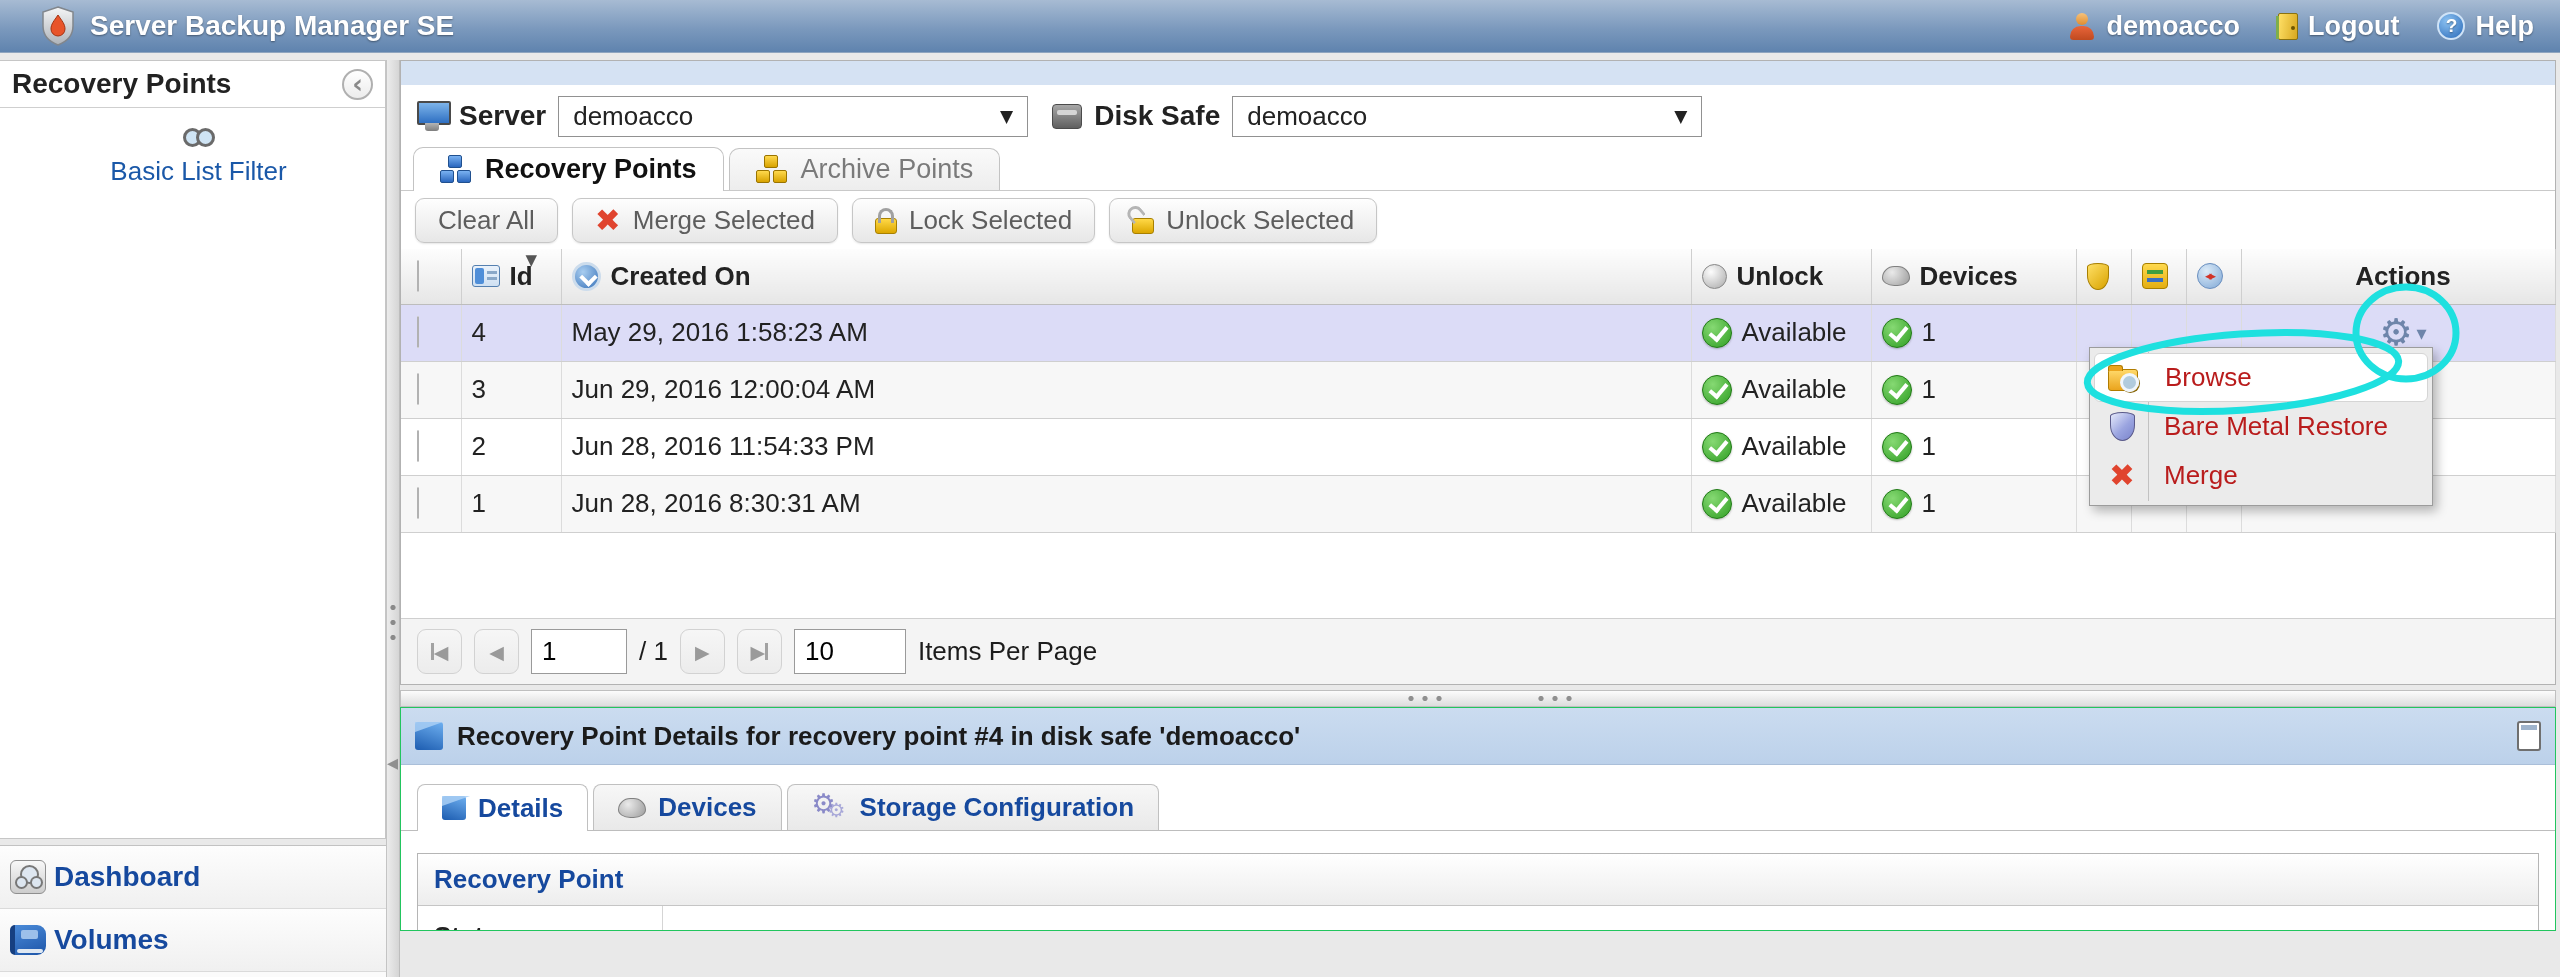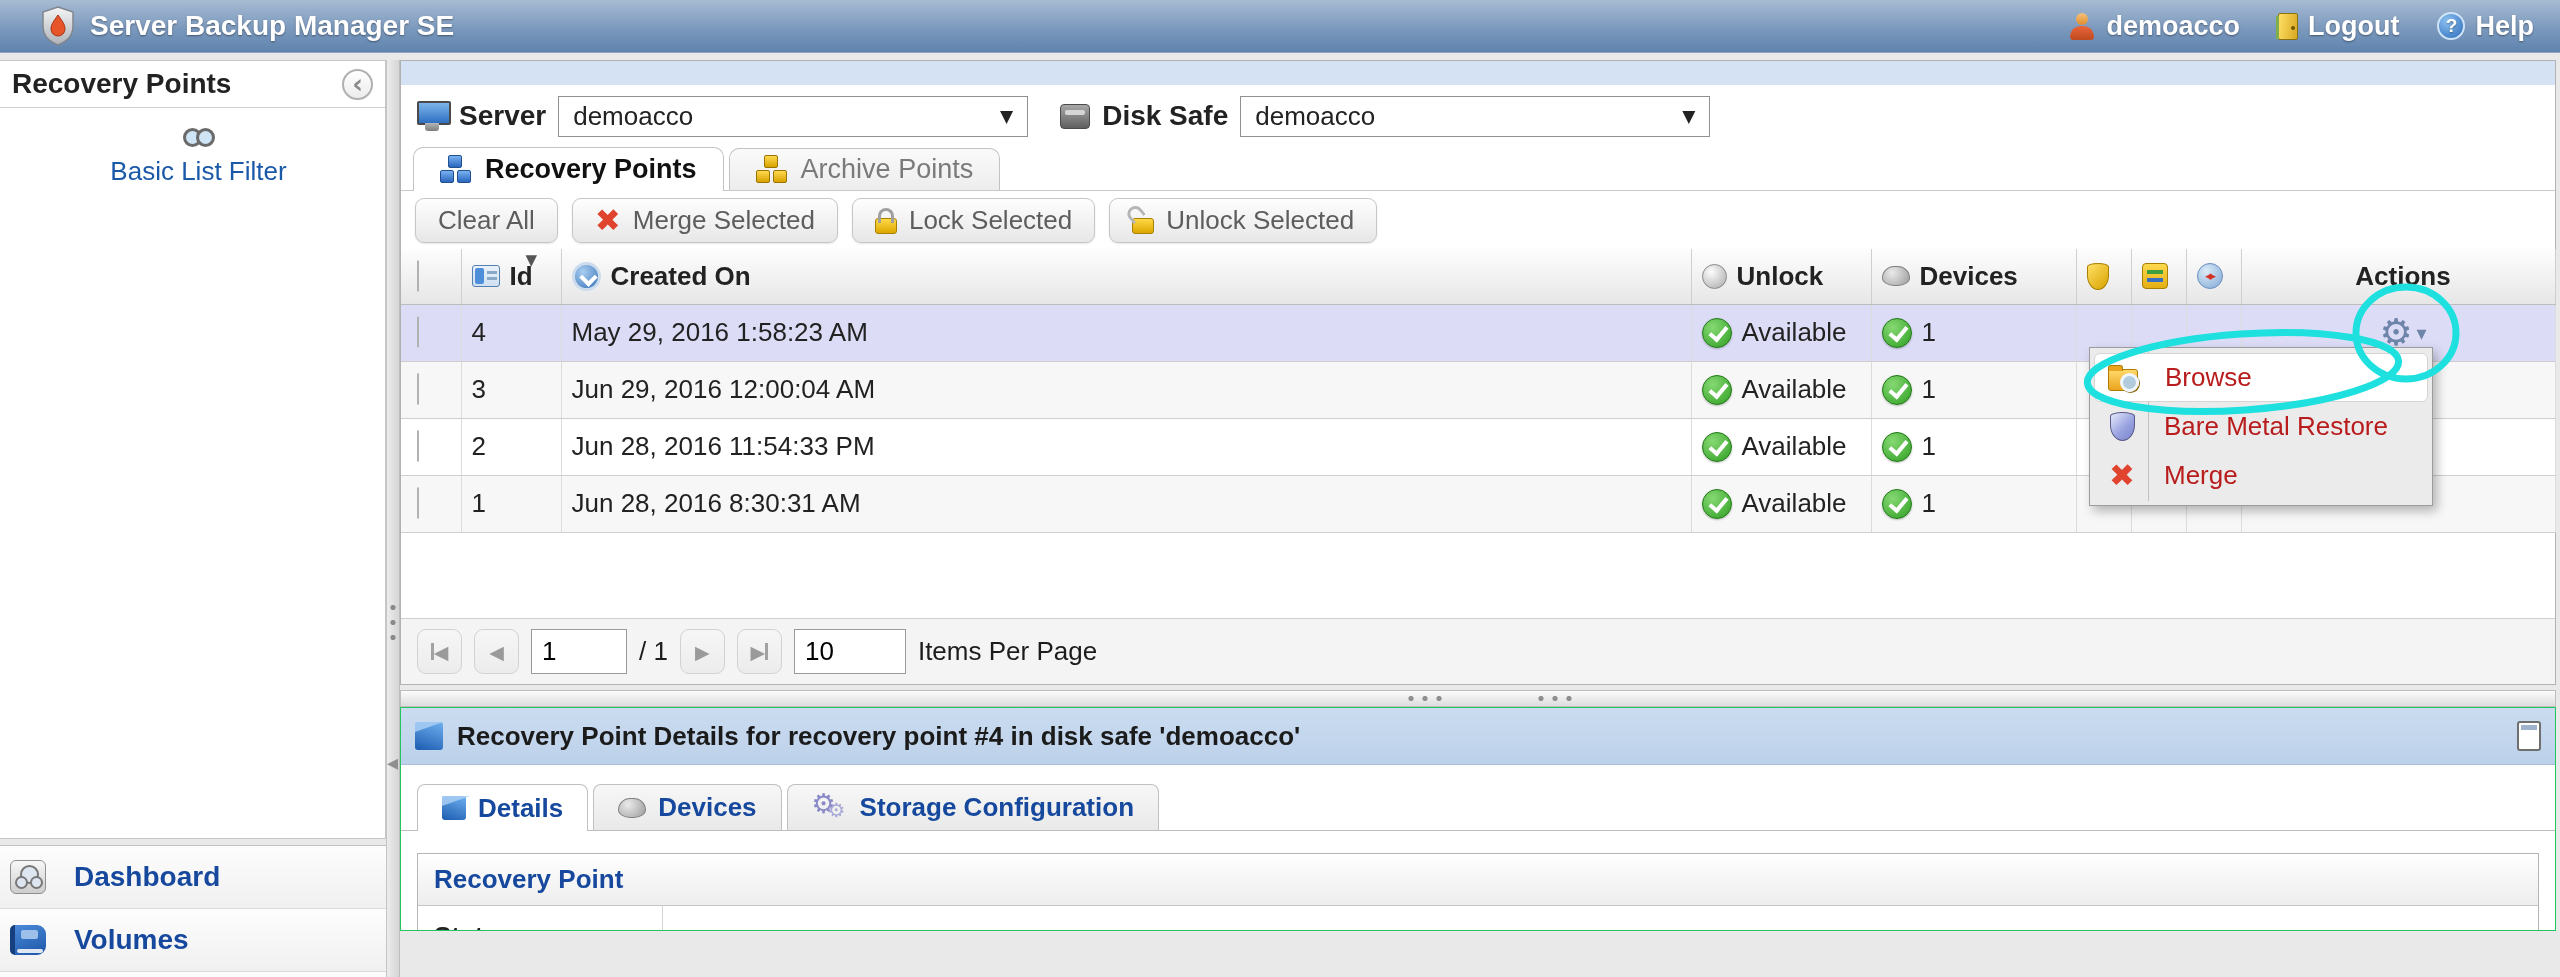--- a/index.html
+++ b/index.html
@@ -33,21 +33,21 @@
   .side-head { height:47px; display:flex; align-items:center; padding-left:12px;
     border-bottom:1px solid #cfcfcf; font-weight:bold; font-size:28px; background:#fff; }
   .collapse-btn { margin-left:auto; margin-right:12px; width:31px; height:31px;
     border:2px solid #b0b0b0; border-radius:50%; background:linear-gradient(#fff,#ececec);
     color:#8a8a8a; font-size:26px; line-height:26px; display:flex; align-items:center;
     justify-content:center; cursor:pointer; }
   .filter-row { margin-top:18px; padding-left:12px; display:flex; align-items:center; gap:10px;flex-direction:column; }
   .link { color:#1a58a8; cursor:pointer; }
   .sidebar-nav { position:absolute; left:0; top:845px; width:386px; height:132px;
     border-top:1px solid #c2c2c2; background:#fbfbfb; }
-  .nav-row { height:63px; display:flex; align-items:center; gap:28px; padding-left:10px;
+  .nav-row { height:63px; display:flex; align-items:center; gap:8px; padding-left:10px;
     background:linear-gradient(#fdfdfd,#f0f0f0); border-bottom:1px solid #dadada;
     color:#16499e; font-weight:bold; font-size:28px; cursor:pointer; }
 
   
   .vsplit { position:absolute; left:386px; top:60px; width:14px; height:917px;
     background:linear-gradient(90deg,#ececec,#d5d5d5);
     border-left:1px solid #c4c4c4; border-right:1px solid #bdbdbd; }
   .vsplit .vdots { position:absolute; left:3px; top:540px; width:6px; height:46px;
     background:radial-gradient(circle,#8a8a8a 2.2px,transparent 3px); background-size:6px 15px; }
   .vsplit .varrow { position:absolute; left:0px; top:690px; color:#8f8f8f; font-size:22px; }
@@ -58,21 +58,21 @@
 
   
   .main-panel { position:absolute; left:400px; top:60px; width:2156px; height:625px;
     background:#fff; border:1px solid #b2b2b2; }
   .panel-strip { height:24px; background:#d5e2f3; }
   .toolbar { height:62px; display:flex; align-items:center; padding-left:16px; background:#fff; }
   .tool-label { font-weight:bold; font-size:28px; margin:0 12px 0 12px; }
   .combo { width:470px; height:41px; border:1px solid #919191; background:#fff;
     display:flex; align-items:center; padding:0 14px; cursor:pointer; }
   .combo .caret { margin-left:auto; font-size:17px; color:#222; }
-  .group2 { margin-left:32px; display:flex; align-items:center;text-align:center; }
+  .group2 { margin-left:24px; display:flex; align-items:center;text-align:center; }
 
   .tabstrip { height:44px; padding-left:12px; display:flex; align-items:flex-end; gap:5px;
     border-bottom:1px solid #c9c9c9; background:#fff; }
   .tab { height:42px; display:flex; align-items:center; gap:12px; padding:0 26px;
     border:1px solid #c3c3c3; border-bottom:none; border-radius:10px 10px 0 0;
     background:linear-gradient(#fafafa,#ededed); color:#7a7a7a; font-size:27px; cursor:pointer; }
   .tab.active { background:#fff; color:#111; font-weight:bold; height:44px;
     margin-bottom:-1px; position:relative; z-index:2; }
 
   .btnrow { height:58px; display:flex; align-items:center; gap:14px; padding-left:14px; background:#fff; }

